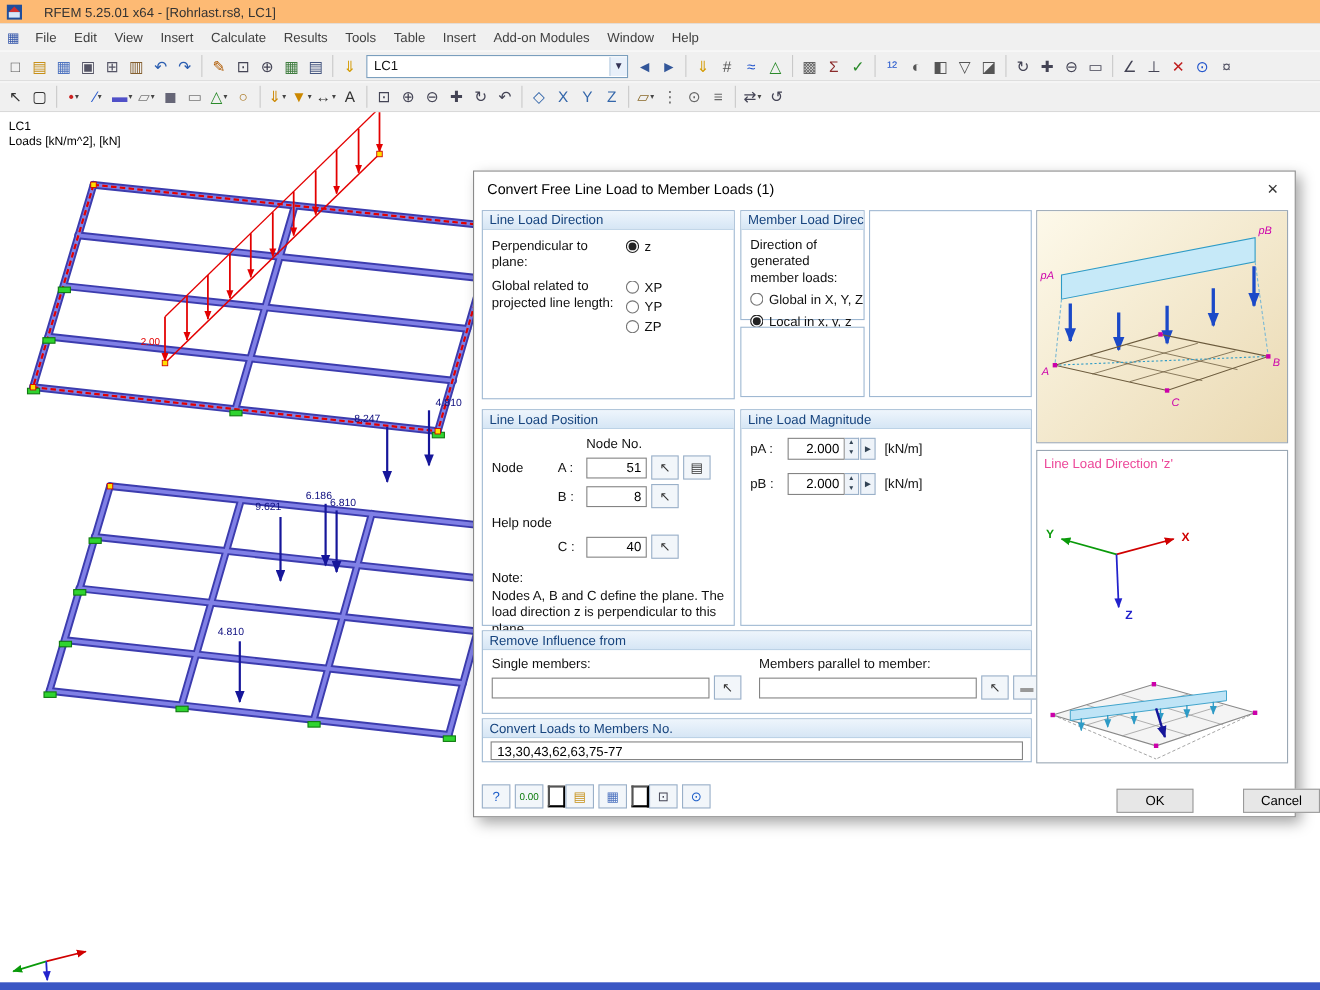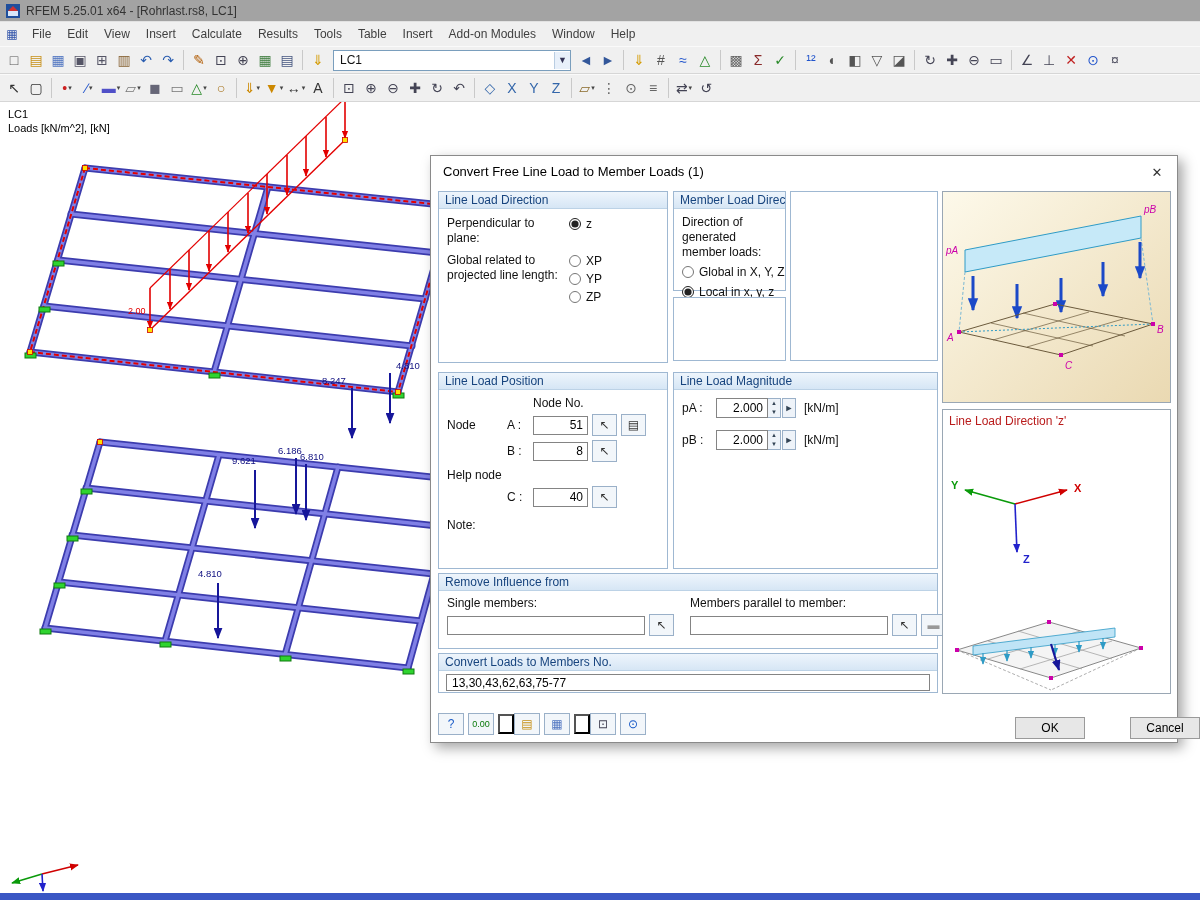--- a/index.html
+++ b/index.html
@@ -1,21 +1,21 @@
 <!DOCTYPE html>
 <html><head>
 <meta charset="utf-8">
 <style>
   *{box-sizing:border-box;}
   html,body{margin:0;padding:0;}
   body{font-family:"Liberation Sans","DejaVu Sans",sans-serif;font-size:12px;color:#111;background:#888;}
   .app{position:relative;width:1200px;height:900px;background:#fff;overflow:hidden;}
 
   
-  .titlebar{height:22px;background:#a3a3a3;display:flex;align-items:center;gap:6px;padding:0 6px;border-bottom:1px solid #e2e2e2;}
+  .titlebar{height:22px;background:#fdba74;display:flex;align-items:center;gap:20px;padding:0 6px;border-bottom:1px solid #e2e2e2;}
   .titlebar .title-text{font-size:12px;color:#333;}
   .menubar{height:24px;background:#f0f0f0;display:flex;align-items:center;gap:2px;padding:0 4px;}
   .menu-doc-icon{width:16px;height:16px;display:flex;align-items:center;justify-content:center;color:#3355aa;font-size:12px;margin-right:2px;}
   .menu-items{display:flex;align-items:center;}
   .menu-item{padding:3px 8px;color:#404040;cursor:default;}
   .toolbar{height:28px;background:#f0f0f0;border-top:1px solid #fafafa;border-bottom:1px solid #d6d6d6;display:flex;align-items:center;padding:0 3px;}
   .tb-group{display:flex;align-items:center;}
   .tb-icon{width:22px;height:22px;display:inline-flex;align-items:center;justify-content:center;border:1px solid transparent;border-radius:2px;font-size:14px;cursor:default;}
   .tb-icon .glyph{line-height:1;}
   .tb-sep{width:1px;height:20px;background:#c9c9c9;margin:0 4px;}
@@ -69,21 +69,21 @@
   .ri-row{display:flex;align-items:center;}
   .ri-in{width:198px;height:19px;border:1px solid #848484;font-size:12px;padding:0 4px;}
 
   .cl-in{display:block;margin:3px 7px;width:484px;height:17px;border:1px solid #848484;font-size:12px;padding:0 5px;}
 
   .dlg-footer{position:absolute;left:7px;top:557px;display:flex;align-items:center;}
   .fbtn{min-width:26px;height:22px;border:1px solid #9ab0c8;background:#f2f6fa;font-size:12px;display:inline-flex;align-items:center;justify-content:center;margin-right:4px;padding:0 3px;cursor:default;}
   .dlg-footer .tb-sep{background:none;width:9px;margin:0;}
   .dlgbtn{position:absolute;width:70px;height:22px;background:#e7e7e7;border:1px solid #9a9a9a;font-size:12px;display:flex;align-items:center;justify-content:center;cursor:default;}
 
-  .pv-title{position:absolute;left:6px;top:4px;font-size:12px;color:#b91c1c;}
+  .pv-title{position:absolute;left:6px;top:4px;font-size:12px;color:#ec4899;}
   .mag-label{fill:#cc00aa;font-size:10px;font-style:italic;}
   .ax-label{font-weight:bold;font-size:11px;}
 </style>
 </head>
 <body>
 
 <div class="app">
 
   <div class="titlebar">
     <svg width="14" height="14">
@@ -572,20 +572,21 @@
           <button class="pbtn">↖</button>
         </div>
         <div class="helpnode">Help node</div>
         <div class="noderow">
           <span class="c1"></span>
           <span class="c2">C :</span>
           <input class="numin" value="40" style="">
           <button class="pbtn">↖</button>
         </div>
         <div class="note-t">Note:</div>
+        <div class="note-x">Nodes A, B and C define the plane. The load direction z is perpendicular to this plane.</div>
       </div>
     </div>
 
     <div class="grp" style="left:242px;top:216px;width:265px;height:197px;">
       <div class="grp-title">Line Load Magnitude</div>
       <div class="magrow">
         <span class="mlabel">pA :</span>
         <input class="magin" value="2.000" style="">
         <span class="spin">
             <span>▲</span>

